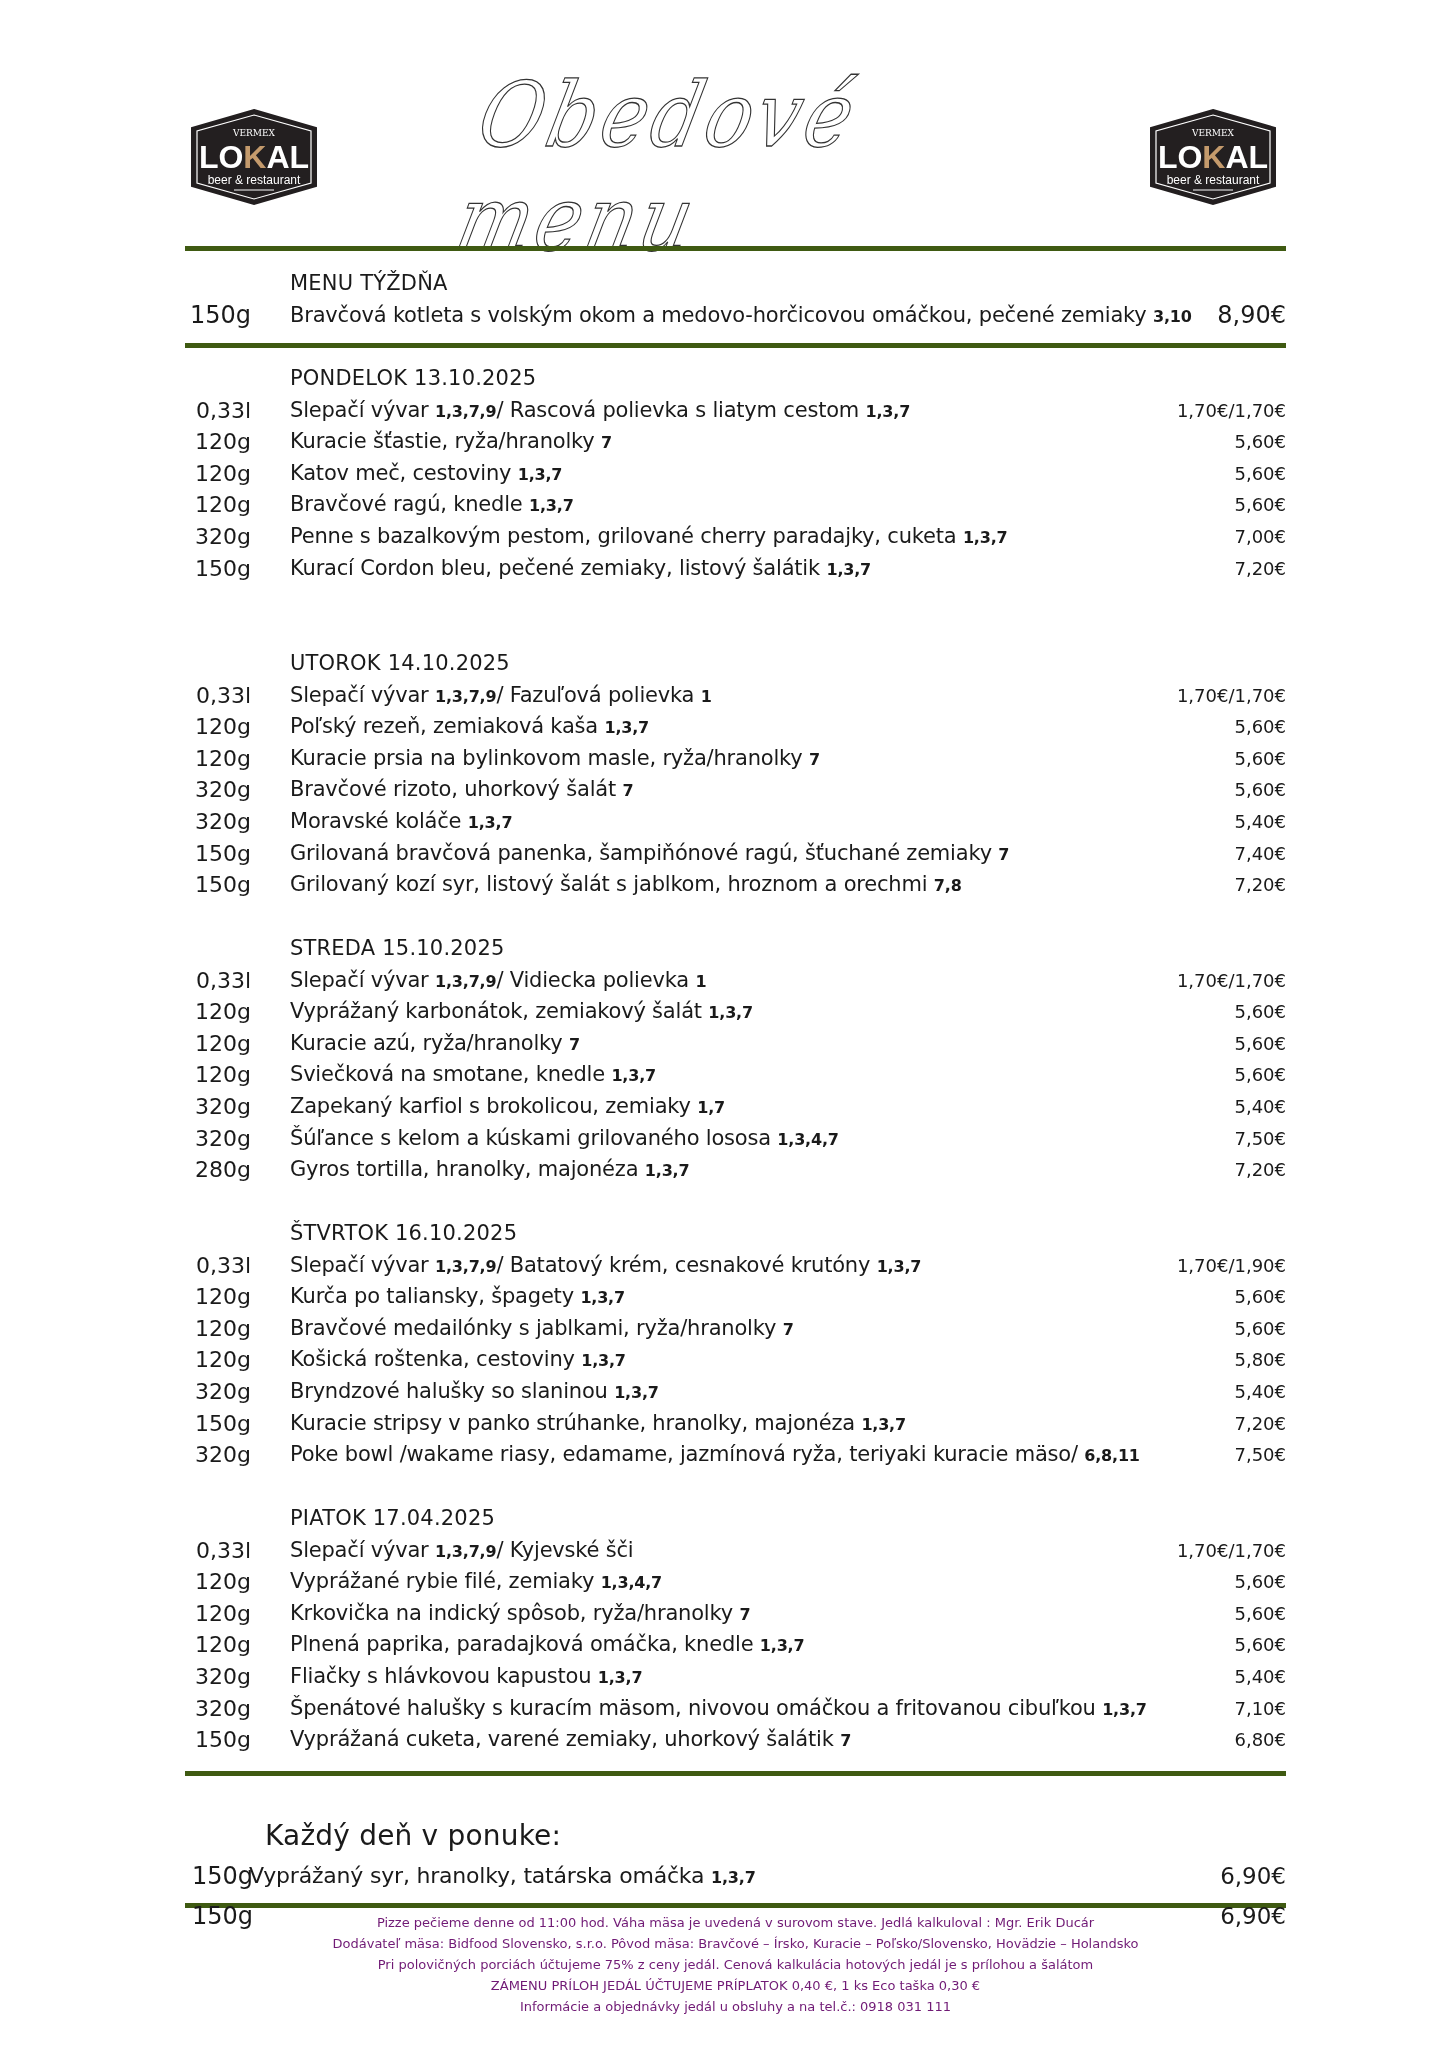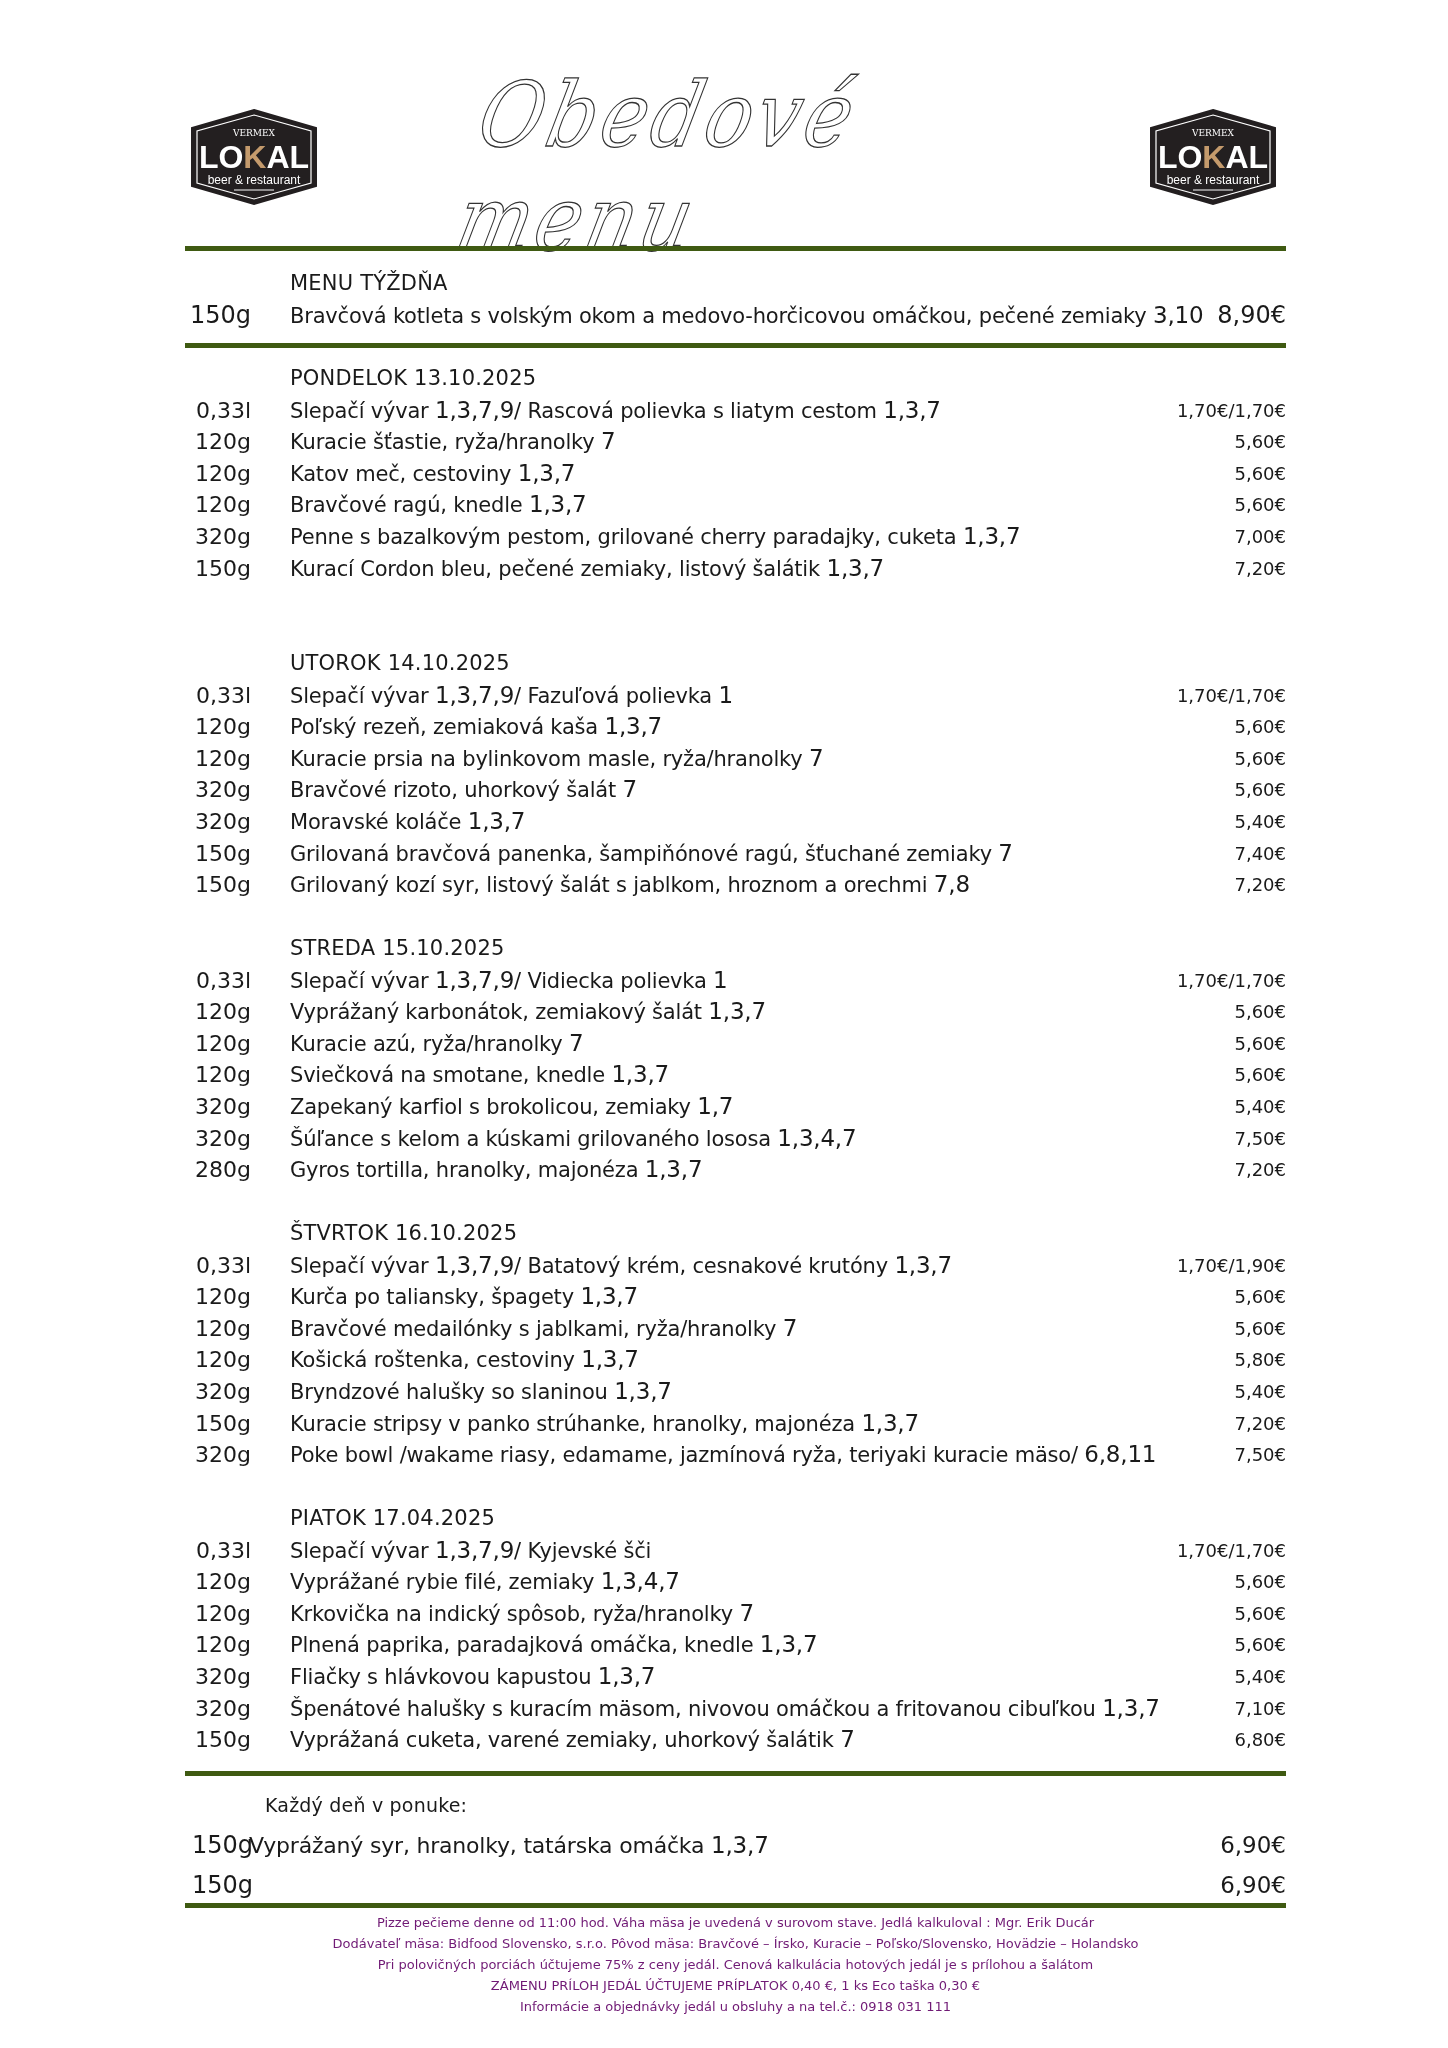--- a/index.html
+++ b/index.html
@@ -26,28 +26,28 @@
     position: absolute; left: 185px; width: 1101px; height: 5px; background: #3f5a12;
   }
   .section { position: absolute; left: 185px; width: 1101px; }
   .row {
     position: relative; height: 31.6px; line-height: 31.6px; font-size: 21px;
     white-space: nowrap;
   }
   .heading { padding-left: 105px; font-size: 21px; letter-spacing: 0.2px; }
   .w { position: absolute; left: 0; width: 66px; text-align: right; font-size: 22px; }
   .d { position: absolute; left: 105px; letter-spacing: -0.2px; }
-  .d .al { font-size: 23px; }
+  .d .al { font-size: 16px; font-weight: bold; }
   .p { position: absolute; right: 0; text-align: right; font-size: 18px; }
   .weekly .w { font-size: 24px; }
   .weekly .p { font-size: 24px; }
   .daily .row { height: 40px; line-height: 40px; }
   .daily .w { font-size: 24px; left: 0; width: 68px; }
   .daily .d { left: 64px; font-size: 22px; }
-  .daily .heading { padding-left: 80px; font-size: 19px; }
+  .daily .heading { padding-left: 80px; font-size: 28px; margin-top: 31px; }
   .daily .p { font-size: 23px; }
   .footer {
     position: absolute; left: 185px; width: 1101px; top: 1912px;
     text-align: center; font-size: 13px; line-height: 21px; color: #701a75;
   }
 </style>
 </head>
 <body>
 
 <div class="logo logo-left">

